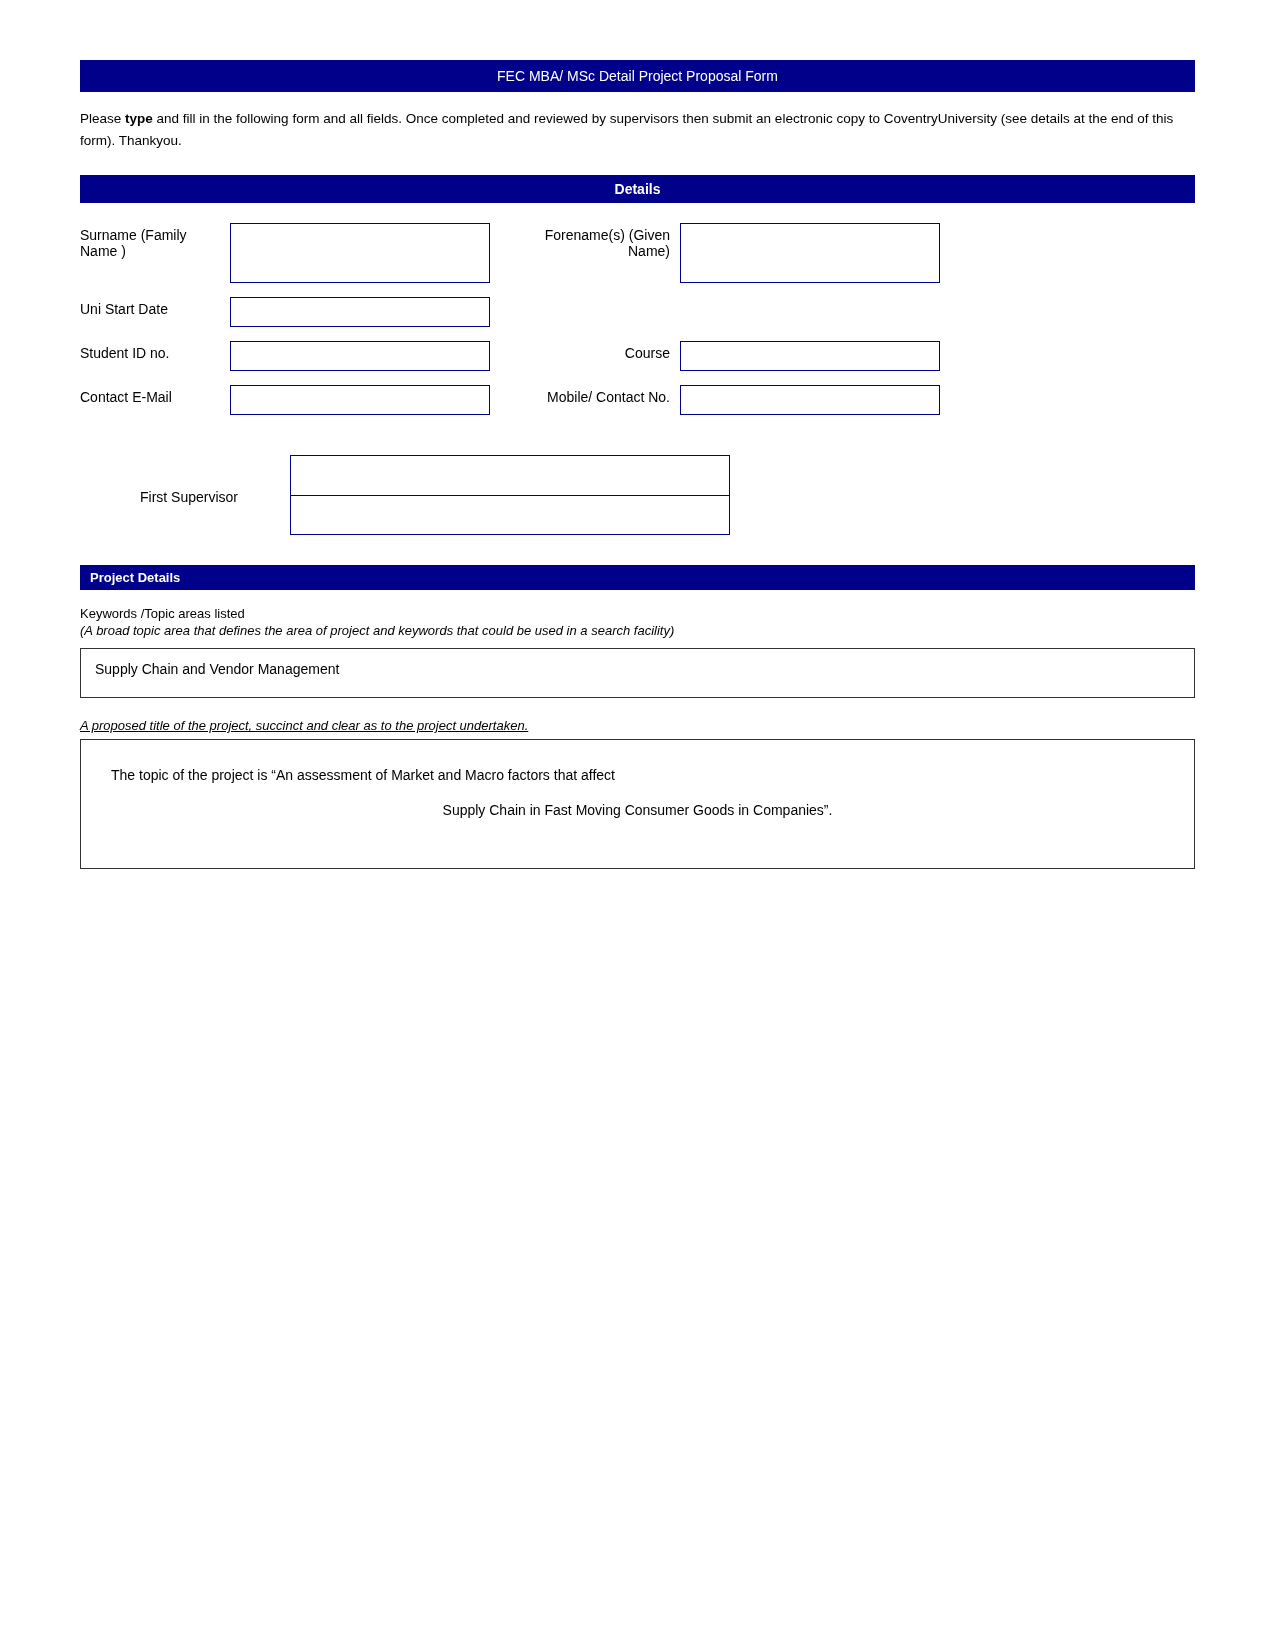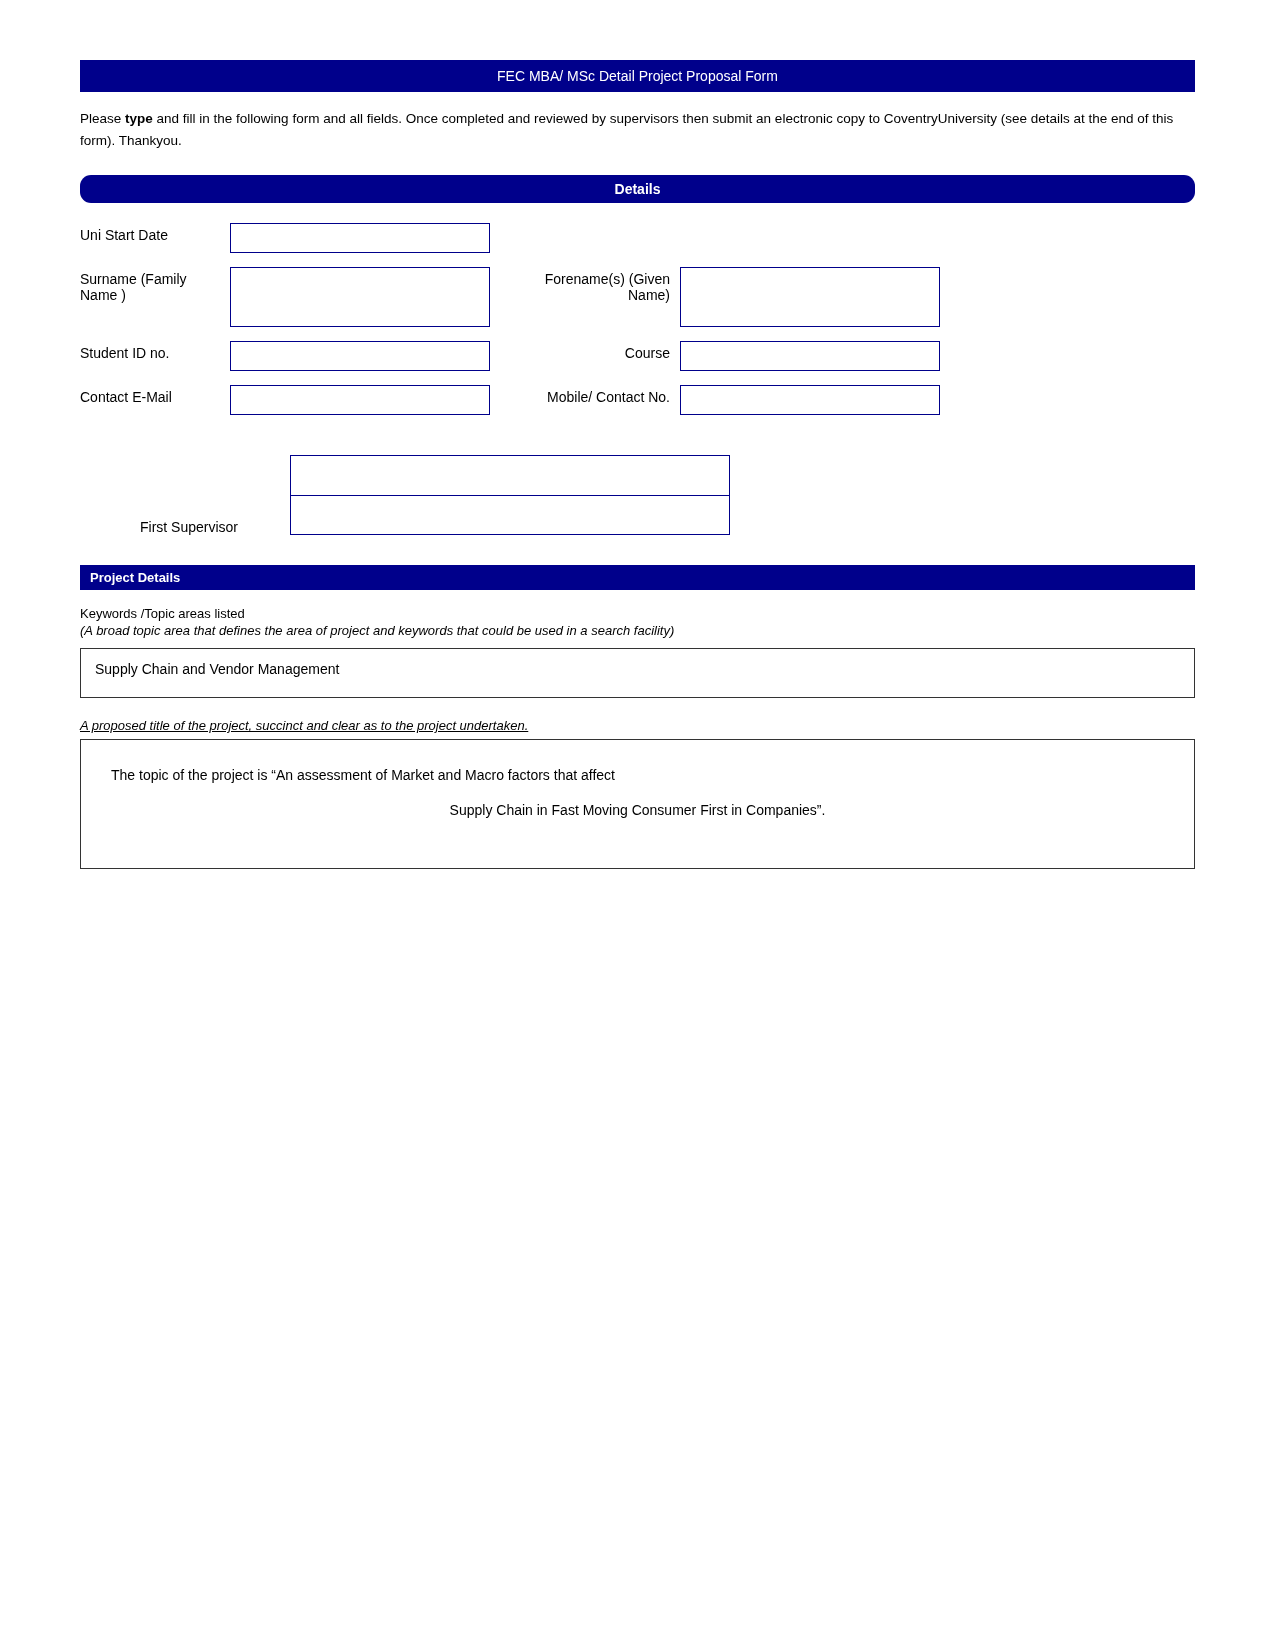--- a/index.html
+++ b/index.html
@@ -39,21 +39,20 @@
     }
 
     .section-bar {
       background-color: #00008B;
       color: #ffffff;
       text-align: center;
       padding: 6px 16px;
       font-weight: bold;
       font-size: 14px;
       margin-bottom: 20px;
-      border-radius: 11px;
     }
 
     .section-bar-left {
       background-color: #00008B;
       color: #ffffff;
       text-align: left;
       padding: 5px 10px;
       font-weight: bold;
       font-size: 13px;
       margin-bottom: 16px;
@@ -106,21 +105,21 @@
     .right-label {
       width: 130px;
       min-width: 130px;
       font-size: 14px;
       padding-top: 4px;
       text-align: right;
     }
 
     .supervisor-row {
       display: flex;
-      align-items: flex-end;
+      align-items: center;
       gap: 10px;
       margin-bottom: 30px;
       margin-left: 60px;
       margin-top: 40px;
     }
 
     .supervisor-label {
       width: 140px;
       min-width: 140px;
       font-size: 14px;
@@ -224,36 +223,36 @@
 
 <p class="intro-text">
   <span>Please </span><strong>type</strong><span> and fill in the following form and all fields.  Once completed and reviewed by supervisors then submit an electronic copy  to CoventryUniversity (see details at the end of this form).   Thankyou.</span>
 </p>
 
 <div class="section-bar">
   <span>Details</span>
 </div>
 
 <div class="details-grid">
-
-  <div class="form-row">
-    <div class="field-label">Uni Start Date</div>
-    <input class="field-input" type="text" value="" style="">
-  </div>
 
   <div class="form-row">
     <div class="field-label">Surname (Family Name )</div>
     <input class="field-input-tall" type="text" value="" style="">
     <div class="right-group">
       <div class="right-label">Forename(s) (Given Name)</div>
       <input class="field-input-tall" type="text" value="" style="">
     </div>
   </div>
 
   <div class="form-row">
+    <div class="field-label">Uni Start Date</div>
+    <input class="field-input" type="text" value="" style="">
+  </div>
+
+  <div class="form-row">
     <div class="field-label">Student ID no.</div>
     <input class="field-input" type="text" value="" style="">
     <div class="right-group">
       <div class="right-label">Course</div>
       <input class="field-input" type="text" value="" style="">
     </div>
   </div>
 
   <div class="form-row">
     <div class="field-label">Contact E-Mail</div>
@@ -285,18 +284,18 @@
     <div class="italic-description">(A broad topic area that defines the area of project and keywords that could be used in a search facility)</div>
     <div class="subject-area-box">
       <span>Supply Chain and Vendor Management</span>
     </div>
   </div>
 
   <div>
     <div class="project-title-italic">A proposed title of the project, succinct and clear as to the project undertaken.</div>
     <div class="project-title-box">
       <div class="line1">The topic of the project is “An assessment of Market and Macro factors that affect</div>
-      <div class="line2">Supply Chain in Fast Moving Consumer First in Companies”.</div>
+      <div class="line2">Supply Chain in Fast Moving Consumer Goods in Companies”.</div>
     </div>
   </div>
 
 
 </div>
 
 </body></html>

